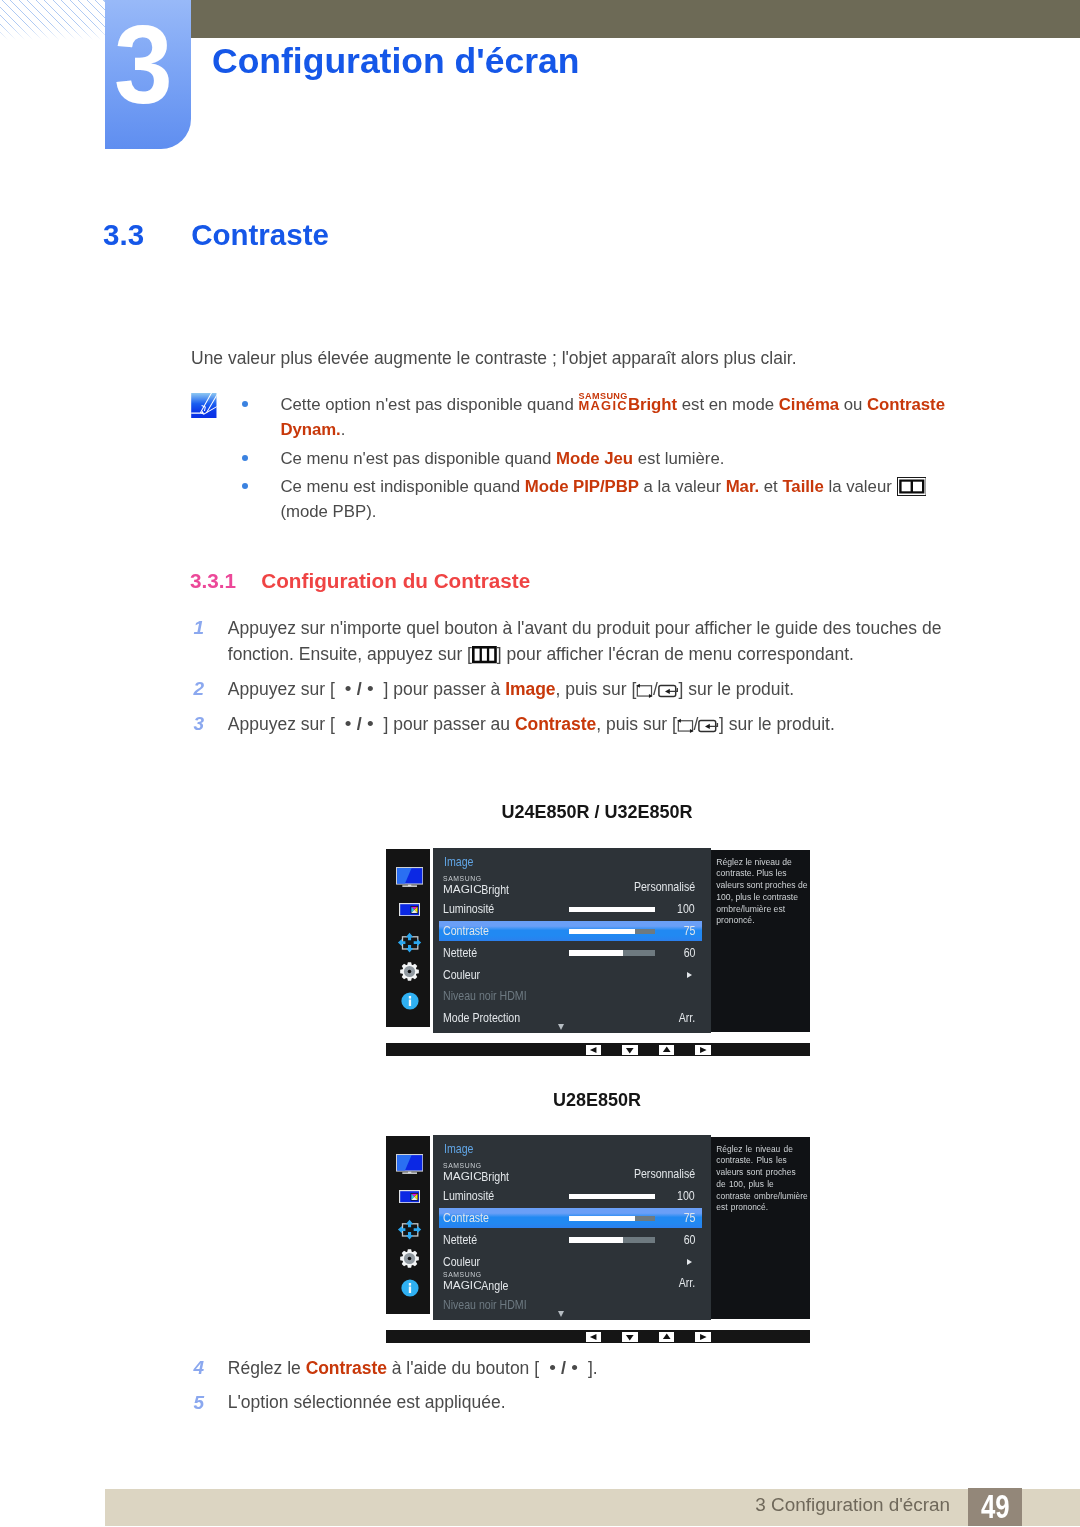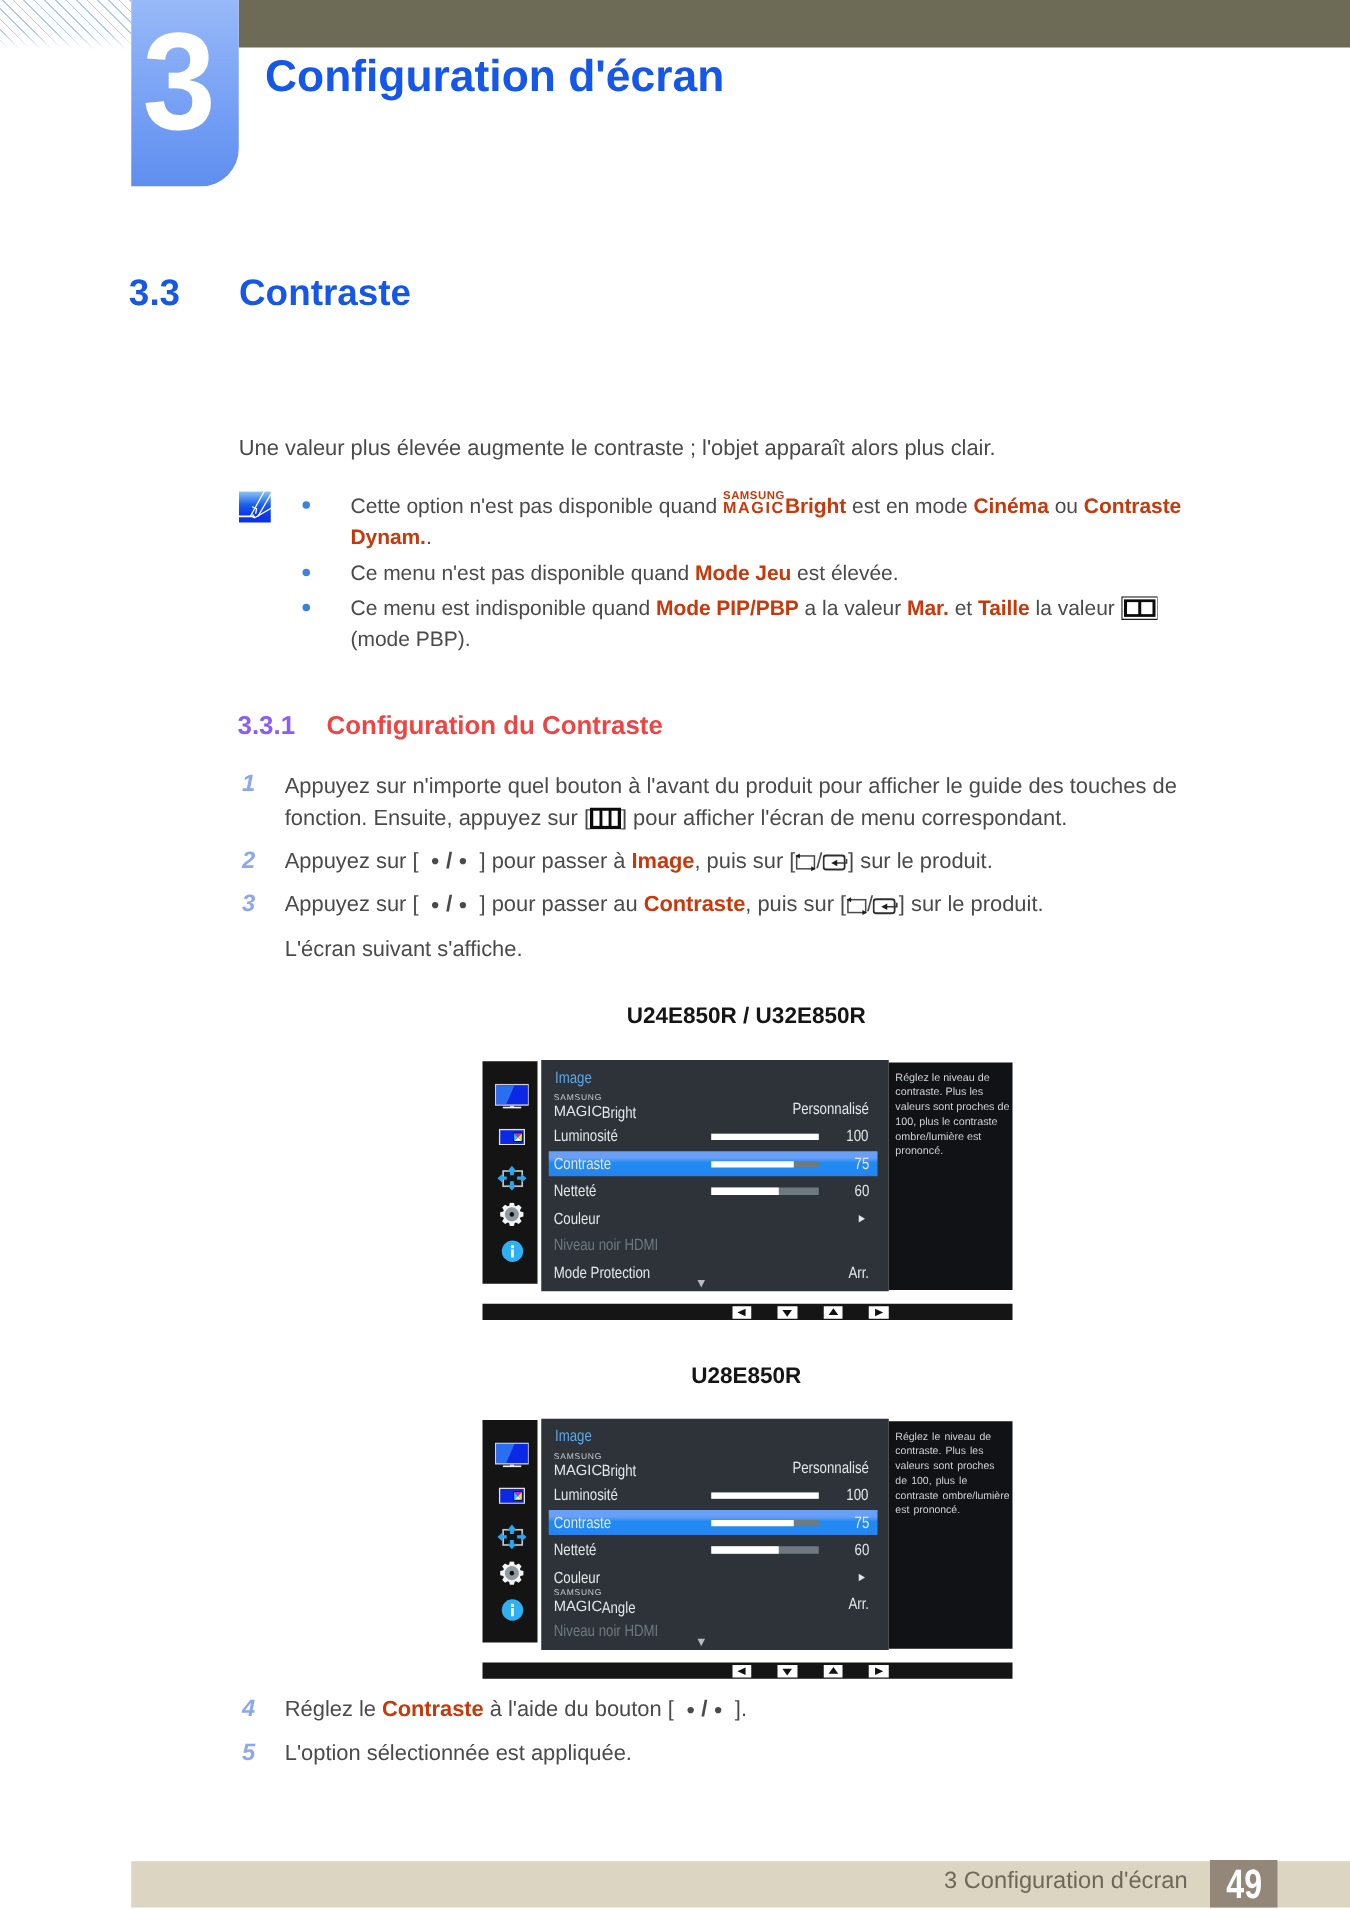--- a/index.html
+++ b/index.html
@@ -21,21 +21,21 @@
      border-bottom-right-radius:30px;
      color:#fff;font-size:111px;font-weight:bold;line-height:1;}
   .chapnum span{position:absolute;left:8.7px;top:9.9px;display:inline-block;
      transform:scaleX(0.948);transform-origin:0 0;}
   .chaptitle{position:absolute;left:212px;top:41.4px;font-size:35.5px;font-weight:bold;color:#1557e8;
      line-height:41px;}
 
   
   .h2num{position:absolute;left:103.1px;top:218px;font-size:29.5px;font-weight:bold;color:#1557e8;line-height:34px;}
   .h2txt{position:absolute;left:191.2px;top:218px;font-size:29.5px;font-weight:bold;color:#1557e8;line-height:34px;}
-  .h3num{position:absolute;left:190px;top:569.3px;font-size:20.7px;font-weight:bold;color:#8b5cf6;line-height:24px;}
+  .h3num{position:absolute;left:190px;top:569.3px;font-size:20.7px;font-weight:bold;color:#ec4899;line-height:24px;}
   .h3txt{position:absolute;left:261.3px;top:569.3px;font-size:20.7px;font-weight:bold;color:#ef4444;line-height:24px;}
 
   
   .p{position:absolute;font-size:17.5px;color:#4a4a4a;line-height:24px;}
   .p1{left:191px;top:297.6px;}
   .p2{left:191px;top:345.7px;}
 
   
   .inlineicon{display:inline-block;vertical-align:-3px;line-height:0;}
   .inlineicon.pbp-icon{vertical-align:-4px;}
@@ -137,21 +137,21 @@
       <g stroke="#fff" stroke-width="1.05" fill="none" stroke-linejoin="miter">
         <path d="M21.5 -1.5 L9.6 19.9 L12.9 21.6 L27.5 13.0"></path>
         <path d="M26.5 1.5 L15.5 20.4"></path>
         <path d="M10.7 12.6 L14.4 14.2 L13.6 18.3"></path>
       </g>
       </g>
     </svg>
   </div>
   <div class="bullets" id="bullets">
       <div class="brow"><span class="dot"></span><span>Cette option n'est pas disponible quand </span><span class="magicwrap"><span class="s1">SAMSUNG</span><span class="s2">MAGIC</span></span><span class="or">Bright</span><span> est en mode </span><span class="or">Cinéma</span><span> ou </span><span class="or">Contraste Dynam.</span><span>.</span></div>
-      <div class="brow"><span class="dot"></span><span>Ce menu n'est pas disponible quand </span><span class="or">Mode Jeu</span><span> est élevée.</span></div>
+      <div class="brow"><span class="dot"></span><span>Ce menu n'est pas disponible quand </span><span class="or">Mode Jeu</span><span> est lumière.</span></div>
       <div class="brow"><span class="dot"></span><span>Ce menu est indisponible quand </span><span class="or">Mode PIP/PBP</span><span> a la valeur </span><span class="or">Mar.</span><span> et </span><span class="or">Taille</span><span> la valeur </span><span class="inlineicon pbp-icon"><svg viewBox="0 0 29.6 19" width="29.6" height="19">
             <rect x="0.5" y="0.5" width="28.6" height="18" fill="#fff" stroke="#1a1a1a" stroke-width="1"></rect>
             <rect x="2.2" y="2.5" width="25.2" height="14" fill="#0a0a0a"></rect>
             <rect x="4.6" y="4.7" width="9.0" height="9.6" fill="#fff"></rect>
             <rect x="16.0" y="4.7" width="9.0" height="9.6" fill="#fff"></rect>
           </svg></span><span> (mode PBP).</span></div>
     </div>
 
   <div class="h3num">3.3.1</div>
   <div class="h3txt">Configuration du Contraste</div>
@@ -174,21 +174,20 @@
           </svg></span><span>] sur le produit.</span></div>
       <div class="step"><span class="n">3</span><span>Appuyez sur [ </span><span class="dots"><span class="bdot">•</span><span class="bsl">/</span><span class="bdot">•</span></span><span> ] pour passer au </span><span class="or">Contraste</span><span>, puis sur [</span><span class="inlineicon return-icon"><svg viewBox="-1 -2 18.8 17" width="16.7" height="15.1">
             <rect x="0.5" y="1.1" width="16.0" height="11.6" fill="none" stroke="#4a4a4a" stroke-width="1.35"></rect>
             <path d="M-0.6 1.1 L3.4 -1.1 L3.4 3.3 Z" fill="#1c1c1c"></path>
             <path d="M17.6 12.7 L13.6 10.5 L13.6 14.9 Z" fill="#1c1c1c"></path>
           </svg></span><span>/</span><span class="inlineicon enter-icon"><svg viewBox="0 0 20.6 14" width="20.6" height="14">
             <rect x="0.9" y="1.4" width="16.8" height="11.2" rx="2.0" fill="none" stroke="#2e2e2e" stroke-width="1.45"></rect>
             <path d="M19.4 4.1 L19.4 7.4 L10.9 7.4" fill="none" stroke="#3c3c3c" stroke-width="1.4"></path>
             <path d="M7.0 7.4 L11.8 4.8 L11.8 10.0 Z" fill="#1c1c1c"></path>
           </svg></span><span>] sur le produit.</span></div>
-      <div class="plain">L'écran suivant s'affiche.</div>
     </div>
 
   <div id="osdholder">
       <div class="modellabel" style="top: 802px;">U24E850R / U32E850R</div>
       <div class="osd" style="top: 846px;">
         <div class="side">
           <div class="sicon" style="top: 18px;"><svg viewBox="0 0 27.4 20" width="27.4" height="20">
               <rect x="0" y="0" width="27.4" height="17.6" fill="#cfd2d6"></rect>
               <rect x="1.1" y="1.1" width="25.2" height="15.4" fill="#0b28e4"></rect>
               <path d="M1.1 1.1 L15.6 1.1 L9.0 16.5 L1.1 16.5 Z" fill="#2a6ff2"></path>

